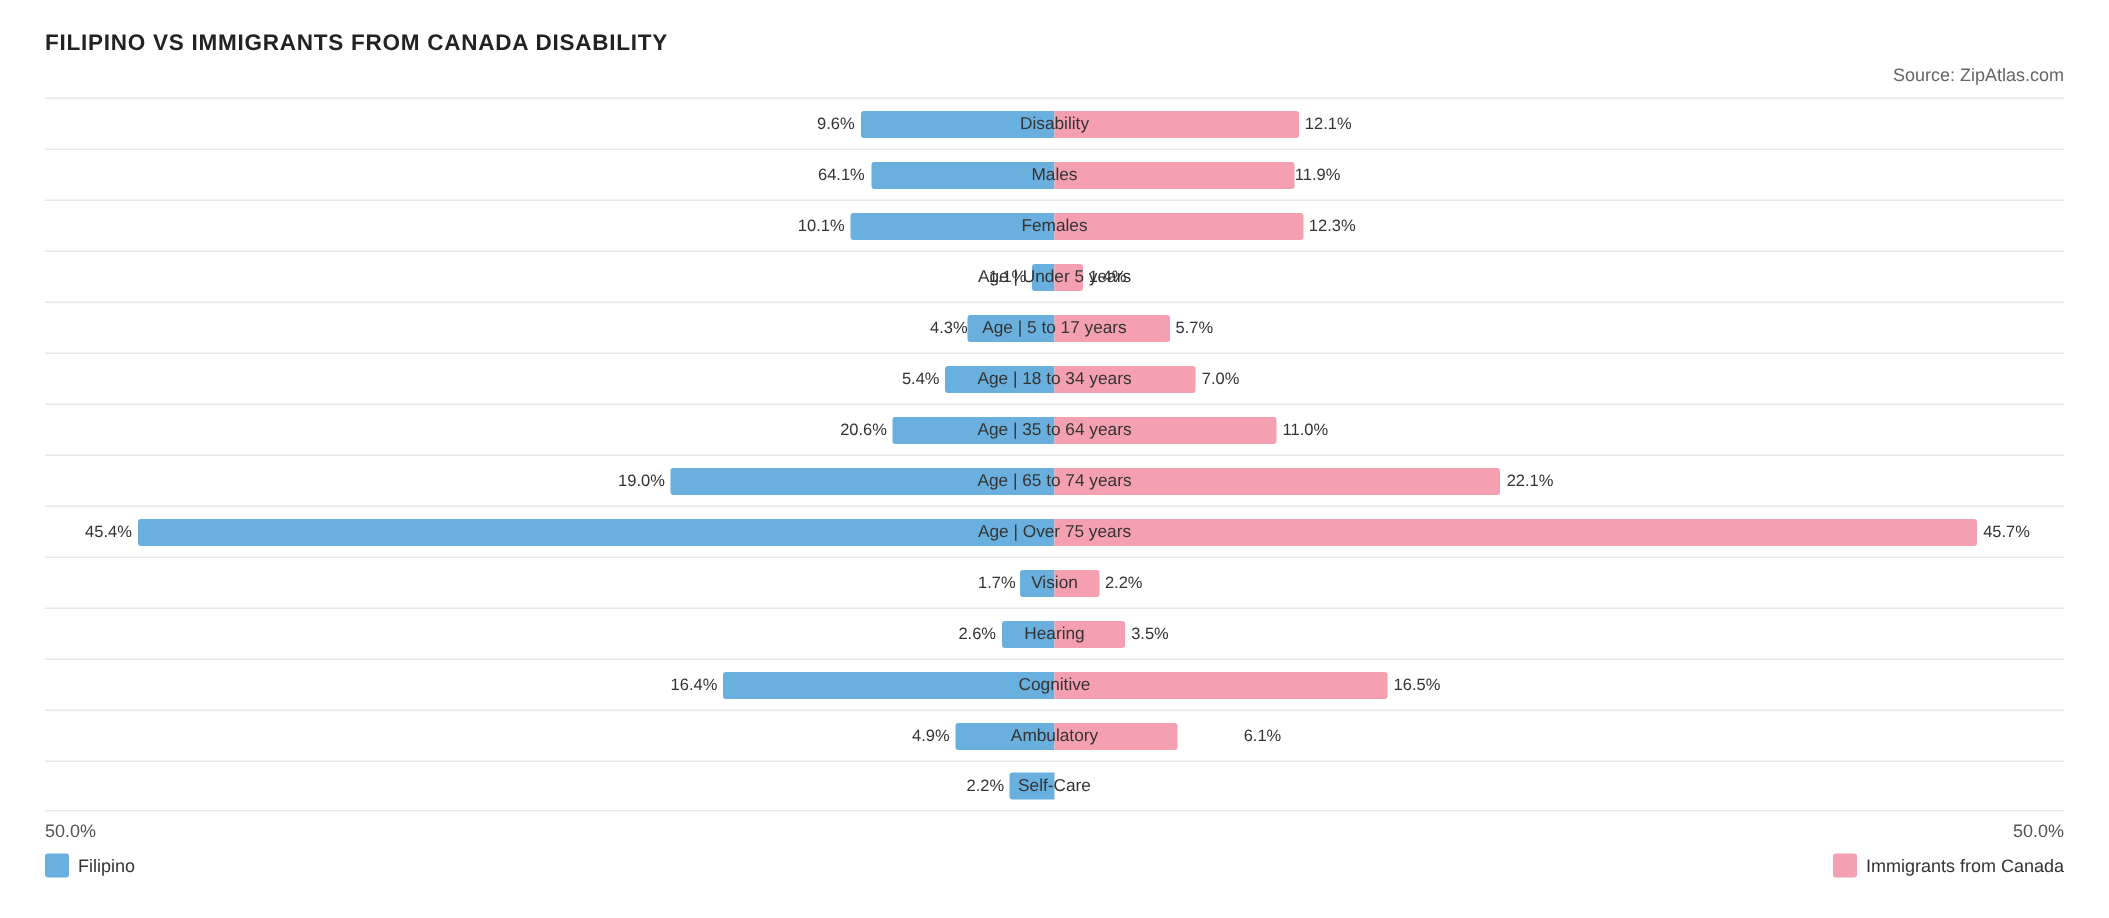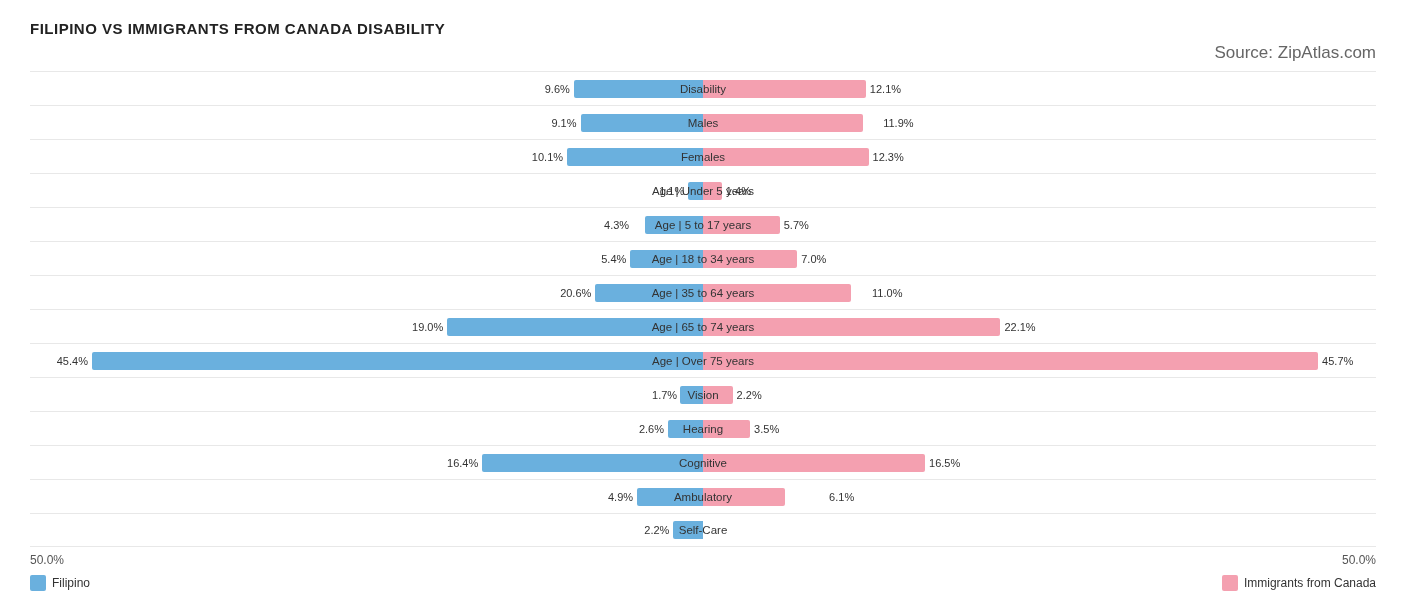--- a/index.html
+++ b/index.html
@@ -12,21 +12,21 @@
     }
     .chart-title {
       font-size: 15px;
       font-weight: bold;
       letter-spacing: 0.5px;
       margin-bottom: 6px;
       text-transform: uppercase;
       color: #222;
     }
     .source {
-      font-size: 17px;
+      font-size: 12px;
       color: #666;
       text-align: right;
       margin-bottom: 8px;
     }
     .chart-area {
       position: relative;
       width: 100%;
     }
     .row {
       display: flex;
@@ -158,26 +158,26 @@
       <div class="right-section">
         <div class="bar-right" style="width:24.2%;"></div>
         <div class="val-right" style="left:24.2%; padding-left: 4px;">12.1%</div>
       </div>
     </div>
   </div>
     <div class="row">
     <div class="row-inner">
       <div class="left-section">
         <div class="bar-left" style="width:18.2%;"></div>
-        <div class="val-left" style="right:18.2%; padding-right: 4px;">9.1%</div>
+        <div class="val-left" style="right:18.2%; padding-right: 4px;">64.1%</div>
       </div>
       <div class="label-center">Males</div>
       <div class="right-section">
         <div class="bar-right" style="width:23.8%;"></div>
-        <div class="val-right" style="left:23.8%; padding-left: 0; margin-left: 20px;">11.9%</div>
+        <div class="val-right" style="left:23.8%; padding-left: 0;">11.9%</div>
       </div>
     </div>
   </div>
     <div class="row">
     <div class="row-inner">
       <div class="left-section">
         <div class="bar-left" style="width:20.2%;"></div>
         <div class="val-left" style="right:20.2%; padding-right: 4px;">10.1%</div>
       </div>
       <div class="label-center">Females</div>
@@ -197,21 +197,21 @@
       <div class="right-section">
         <div class="bar-right" style="width:2.8%;"></div>
         <div class="val-right" style="left:2.8%; padding-left: 4px;">1.4%</div>
       </div>
     </div>
   </div>
     <div class="row">
     <div class="row-inner">
       <div class="left-section">
         <div class="bar-left" style="width:8.6%;"></div>
-        <div class="val-left" style="right:8.6%; padding-right: 16px;">4.3%</div>
+        <div class="val-left" style="right:8.6%; padding-right: 0;">4.3%</div>
       </div>
       <div class="label-center">Age | 5 to 17 years</div>
       <div class="right-section">
         <div class="bar-right" style="width:11.4%;"></div>
         <div class="val-right" style="left:11.4%; padding-left: 4px;">5.7%</div>
       </div>
     </div>
   </div>
     <div class="row">
     <div class="row-inner">
@@ -228,21 +228,21 @@
   </div>
     <div class="row">
     <div class="row-inner">
       <div class="left-section">
         <div class="bar-left" style="width:16%;"></div>
         <div class="val-left" style="right:16%; padding-right: 4px;">20.6%</div>
       </div>
       <div class="label-center">Age | 35 to 64 years</div>
       <div class="right-section">
         <div class="bar-right" style="width:22%;"></div>
-        <div class="val-right" style="left:22%; padding-left: 21px;">11.0%</div>
+        <div class="val-right" style="left:22%; padding-left: 4px;">11.0%</div>
       </div>
     </div>
   </div>
     <div class="row">
     <div class="row-inner">
       <div class="left-section">
         <div class="bar-left" style="width:38%;"></div>
         <div class="val-left" style="right:38%; padding-right: 4px;">19.0%</div>
       </div>
       <div class="label-center">Age | 65 to 74 years</div>

